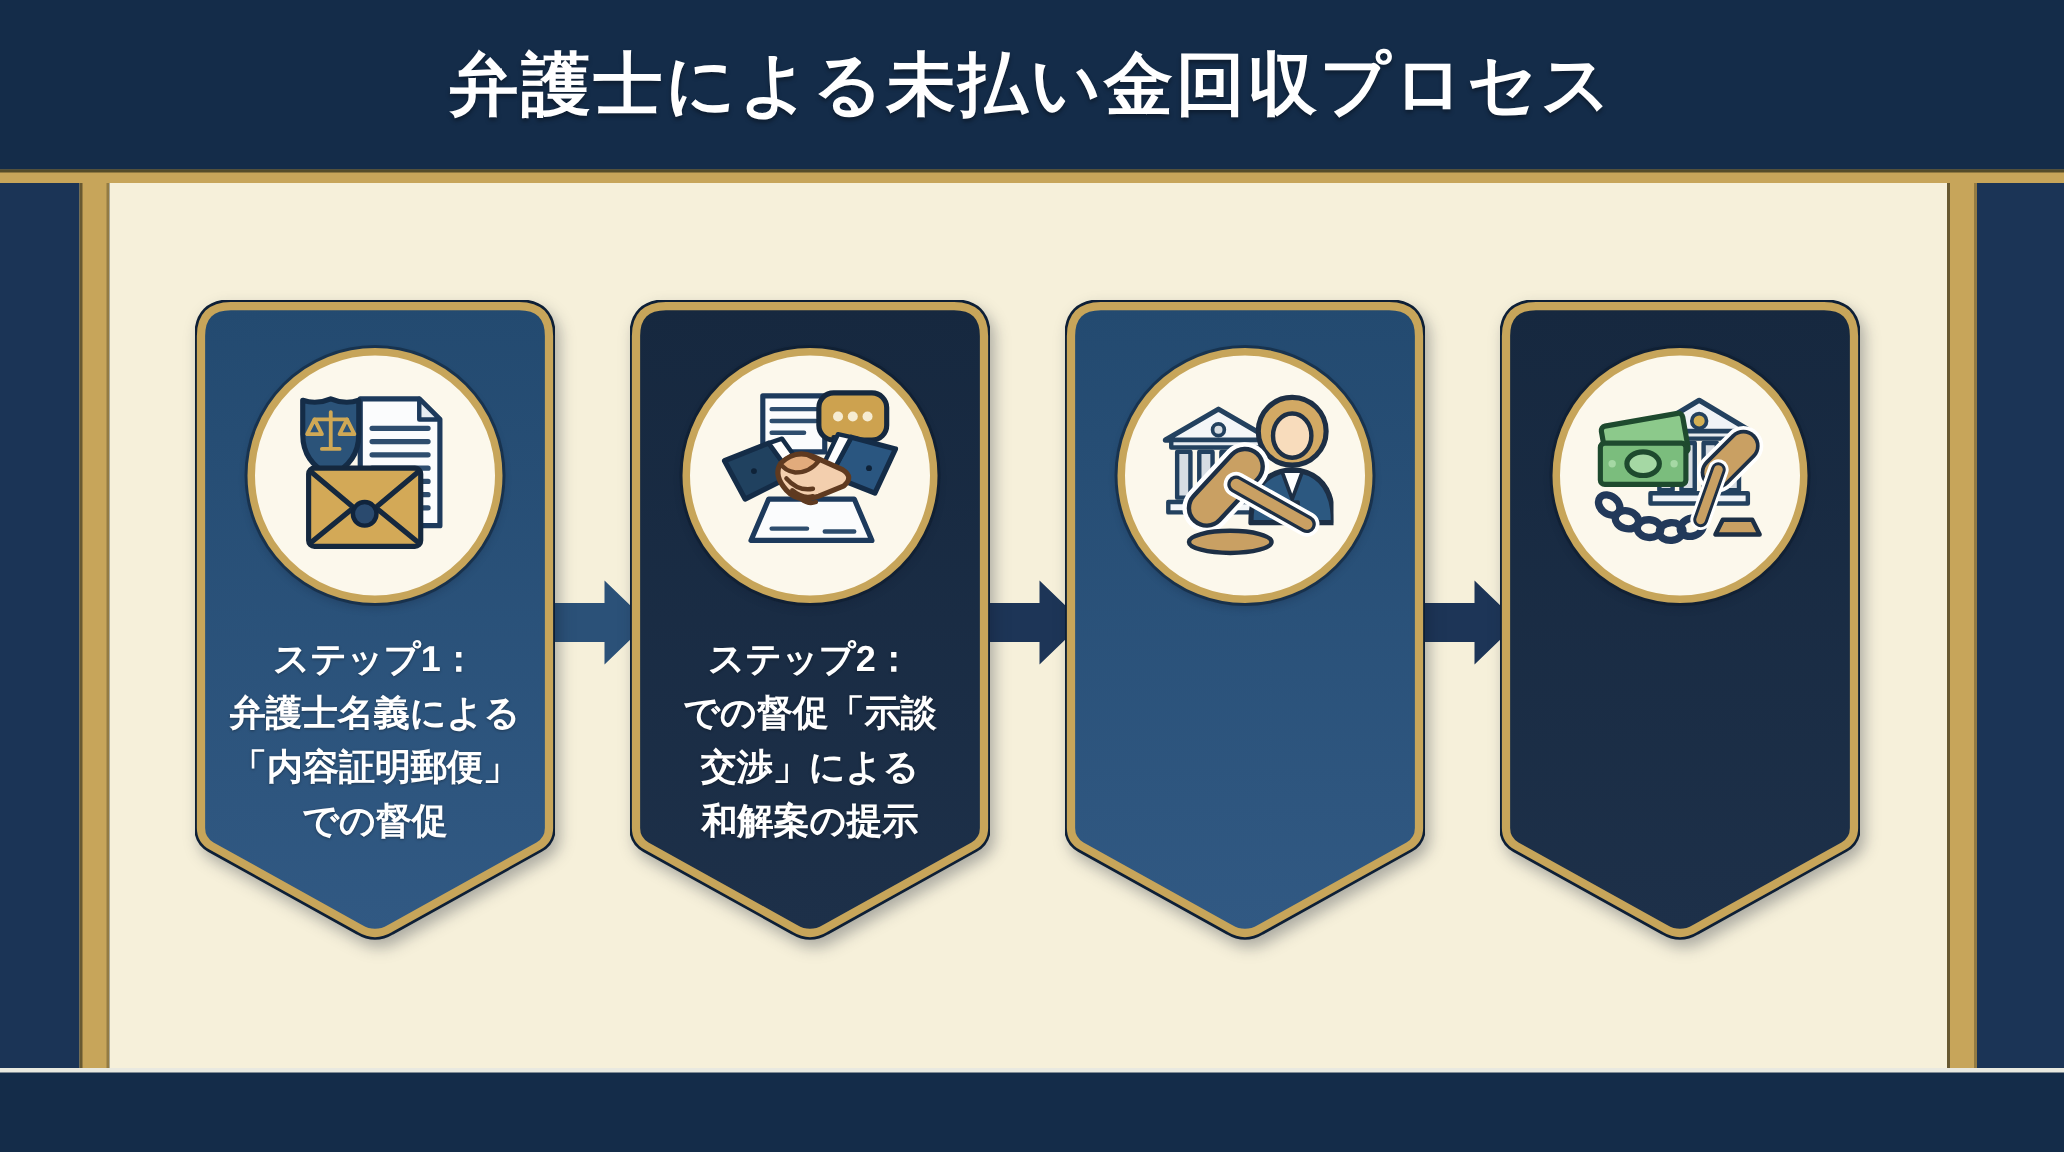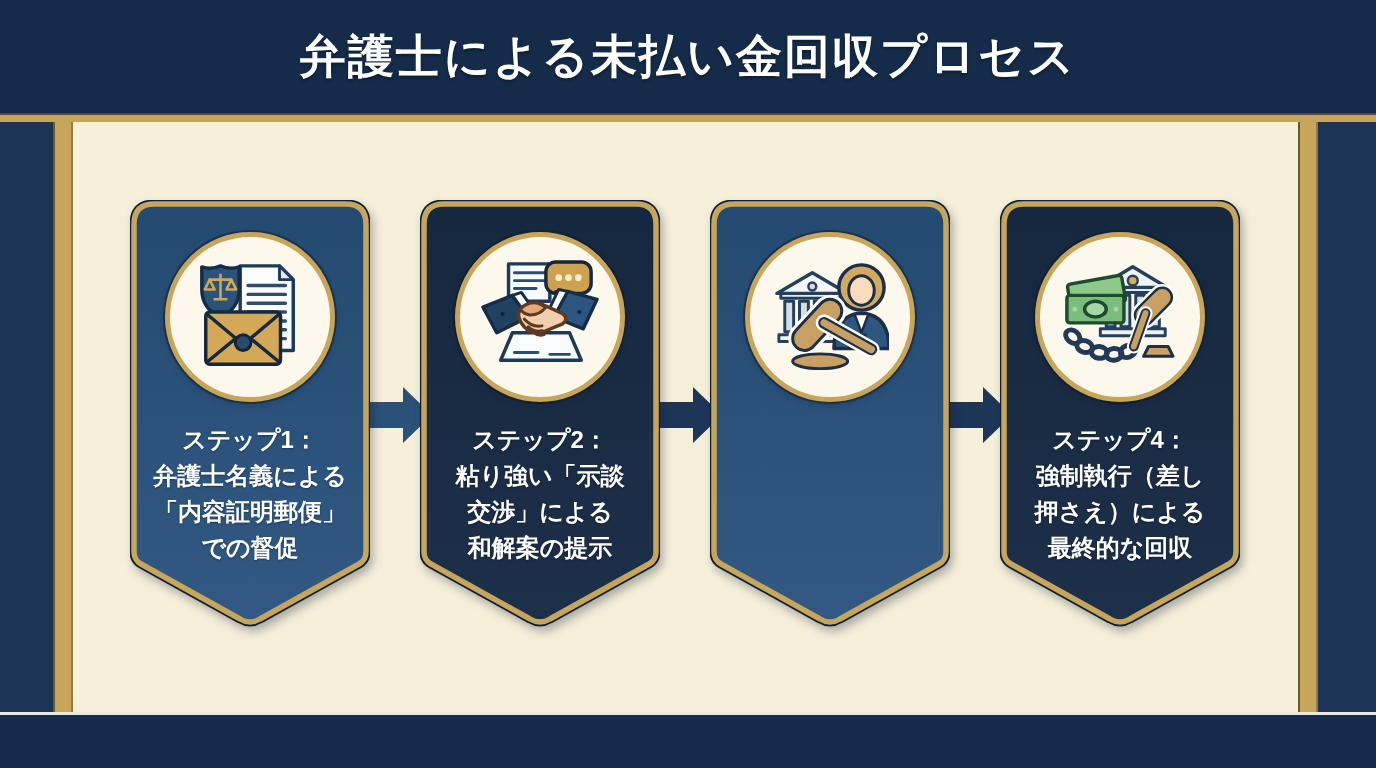--- a/index.html
+++ b/index.html
@@ -180,21 +180,21 @@
               <path d="M118 42 L88 34 L74 60 L104 72 Z" fill="#2a5680" stroke="#142c47" stroke-width="3.5"></path>
               <path d="M88 34 L79 32 L67 57 L74 60 Z" fill="#fdfdfd" stroke="#142c47" stroke-width="3"></path>
               <circle cx="100" cy="55" r="2" fill="#0e2238"></circle>
               <path d="M40 52 Q50 42 62 47 L82 56 Q90 61 83 67 L66 74 Q52 79 44 70 Q35 60 40 52 Z" fill="#f3cfae" stroke="#5f3a20" stroke-width="3.5"></path>
               <path d="M44 62 q8 9 18 7 M48 70 q7 6 14 4 M54 76 q5 4 10 2" fill="none" stroke="#5f3a20" stroke-width="3"></path>
               <path d="M40 52 Q48 44 58 46 L66 50 Q60 58 50 58 Q43 57 40 52 Z" fill="#e2ab7c" stroke="#5f3a20" stroke-width="3"></path>
             </g>
           </svg>
         </div>
         <div class="step-text">ステップ2：
-粘り強い「示談
+での督促「示談
 交渉」による
 和解案の提示</div>
       </div>
 
       <div class="banner pos3">
         <svg class="banner-shape" viewBox="0 0 240 430">
           <path d="M24 4 H216 Q236 4 236 24 V352 Q236 360 229 364 L130 419 Q120 425 110 419 L11 364 Q4 360 4 352 V24 Q4 4 24 4 Z" fill="url(#grad-blue)" stroke="#0d1f36" stroke-width="9"></path>
           <path d="M24 4 H216 Q236 4 236 24 V352 Q236 360 229 364 L130 419 Q120 425 110 419 L11 364 Q4 360 4 352 V24 Q4 4 24 4 Z" fill="url(#grad-blue)" stroke="#c7a55a" stroke-width="5.5"></path>
         </svg>
         <div class="icon-circle">
@@ -266,24 +266,20 @@
                 <line x1="85" y1="58" x2="103" y2="40" stroke="#1d2f45" stroke-width="22"></line>
                 <line x1="85" y1="58" x2="103" y2="40" stroke="#c9a063" stroke-width="17"></line>
                 <line x1="86" y1="56" x2="74" y2="90" stroke="#ffffff" stroke-width="14"></line>
                 <line x1="86" y1="56" x2="74" y2="90" stroke="#1d2f45" stroke-width="10"></line>
                 <line x1="86" y1="56" x2="74" y2="90" stroke="#c9a063" stroke-width="6"></line>
               </g>
               <path d="M84 100 h30 l-5 -10 h-20 z" fill="#c9a063" stroke="#1d2f45" stroke-width="3"></path>
             </g>
           </svg>
         </div>
-        <div class="step-text">ステップ4：
-強制執行（差し
-押さえ）による
-最終的な回収</div>
       </div>
 
     </div>
 
     <div class="gold-v"></div>
     <div class="navy-band-right"></div>
   </div>
 
   <div class="footer-band"></div>
 

